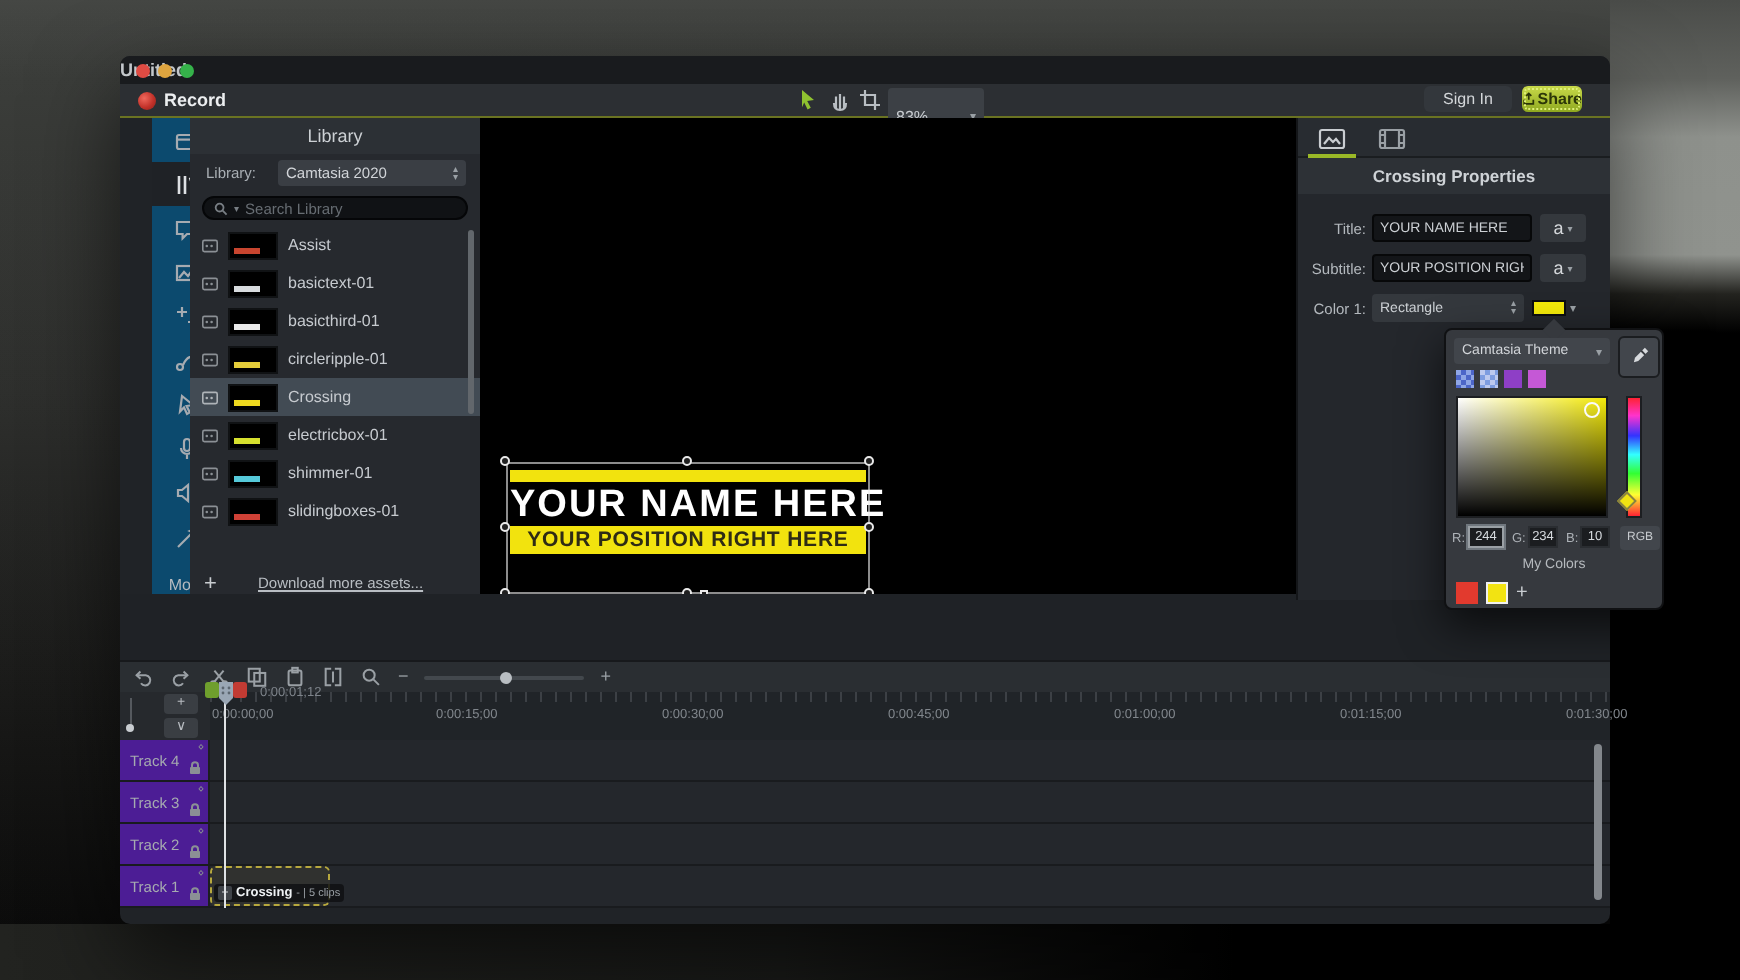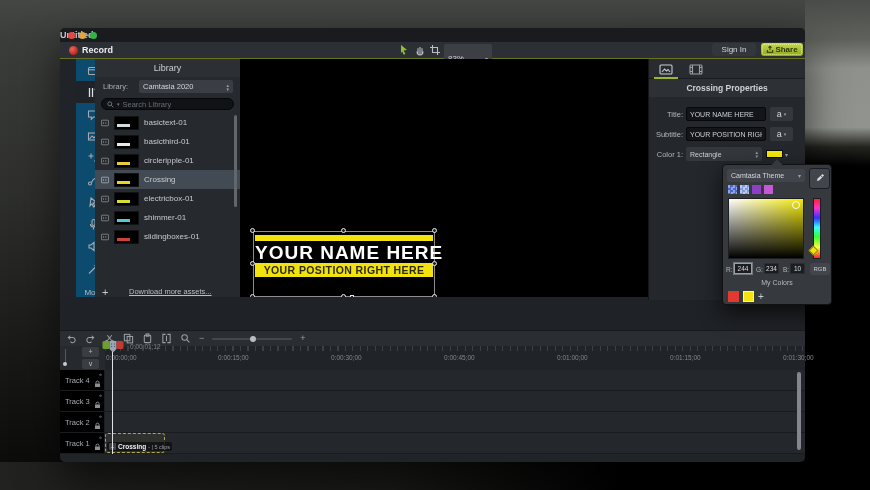--- a/index.html
+++ b/index.html
@@ -29,21 +29,21 @@
   #record { position:absolute; left:9px; top:0; height:16px; display:flex; align-items:center; gap:4px; cursor:default; }
   #rec-icon { width:9px; height:9px; border-radius:50%; background:radial-gradient(circle at 35% 35%,#f0685c,#c3322a 55%,#8c1f1a); }
   #record span.lbl { font-size:9px; font-weight:bold; color:#eceef0; }
   .ctool { position:absolute; top:2px; }
   #zoomsel { position:absolute; left:384px; top:2px; width:48px; height:28px; background:#3c4045; border-radius:2px;
     display:flex; align-items:center; padding:0 4px; }
   #zoomsel .z { font-size:8px; color:#c9cdd1; }
   #zoomsel .car { margin-left:auto; font-size:6px; color:#9aa0a5; }
   #signin { position:absolute; left:652px; top:1px; width:44px; height:13px; background:#33373c; border-radius:3px;
     font-size:8px; color:#d4d7da; display:flex; align-items:center; justify-content:center; }
-  #share { position:absolute; left:701px; top:1px; width:42px; height:13px; border-radius:3px;
+  #share { position:absolute; left:701px; top:1px; width:30px; height:13px; border-radius:3px;
     background:linear-gradient(#c9da4a,#8ea81f); display:flex; align-items:center; justify-content:center; gap:1px;
     font-size:8px; font-weight:bold; color:#2c3608; outline:1px dotted #dff07a; outline-offset:-2px; }
 
   
   #sidebar { position:absolute; left:16px; top:31px; width:35px; height:241px; background:#0c4a6e; }
   .side-item { height:22px; display:flex; align-items:center; justify-content:center; }
   .side-item.sel { background:#1f2226; }
   #side-more { position:absolute; bottom:3px; width:100%; text-align:center; font-size:8px; color:#b7bbc0; }
 
   
@@ -151,21 +151,21 @@
   #mini-slider { position:absolute; left:5px; top:3px; width:1px; height:15px; background:#55595e; }
   #mini-dot { position:absolute; left:3px; top:16px; width:4px; height:4px; border-radius:50%; background:#c9cdd1; }
   .cornbtn { position:absolute; left:22px; width:17px; height:10px; background:#3a3e43; border-radius:2px;
     display:flex; align-items:center; justify-content:center; font-size:7px; color:#b7bbc0; line-height:0; }
   #ruler { position:absolute; left:45px; top:318px; width:700px; height:24px; background:#202428; }
   #ruler::before { content:''; position:absolute; left:0; top:0; right:0; height:5px;
     background:repeating-linear-gradient(90deg,#3c4045 0 1px,transparent 1px 7.5px); }
   .rlab { position:absolute; top:8px; font-size:6.5px; color:#80868c; white-space:nowrap; }
   #tracks { position:absolute; left:0; top:342px; width:745px; height:84px; }
   .trow { height:21px; position:relative; border-bottom:1px solid #191b1e; background:#24272c; }
-  .thead { position:absolute; left:0; top:0; width:45px; height:20px; background:#000000; border-right:1px solid #1c1e21; }
+  .thead { position:absolute; left:0; top:0; width:45px; height:20px; background:#4c1d95; border-right:1px solid #1c1e21; }
   .tname { position:absolute; left:5px; top:6px; font-size:7.5px; color:#a6abb0; }
   .tch { position:absolute; right:3px; top:1px; font-size:6px; color:#878d92; letter-spacing:-1px; }
   .tlock { position:absolute; right:3px; top:10px; }
   #clip { position:absolute; left:45px; top:0; width:60px; height:20px; border:1px dashed #b7a83e; border-radius:3px;
     background:rgba(190,178,90,.08); }
   #clip-label { position:absolute; left:1px; bottom:1px; height:9px; display:flex; align-items:center; gap:2px;
     background:rgba(15,17,19,.85); border-radius:2px; padding:0 2px; white-space:nowrap; }
   #clip-plus { width:7px; height:7px; background:#3f4348; border-radius:1px; color:#c8ccd0; font-size:6px;
     display:flex; align-items:center; justify-content:center; line-height:0; }
   #clip-name { font-size:6.5px; font-weight:bold; color:#eef1f3; }
@@ -308,20 +308,31 @@
       <input placeholder="Search Library" style="">
     </div>
     <div id="lib-list">
       <div class="lib-row">
         <svg width="8" height="8" viewBox="0 0 10 10">
             <rect x="0.5" y="1.5" width="9" height="7" rx="1" fill="none" stroke="#8b9095"></rect>
             <circle cx="3" cy="5" r=".8" fill="#8b9095"></circle>
             <circle cx="6" cy="5" r=".8" fill="#8b9095"></circle>
           </svg>
         <span class="thumb">
+            <span class="thumb-bar" style="background: rgb(200, 69, 47);"></span>
+          </span>
+        <span class="lib-name">Assist</span>
+      </div>
+      <div class="lib-row">
+        <svg width="8" height="8" viewBox="0 0 10 10">
+            <rect x="0.5" y="1.5" width="9" height="7" rx="1" fill="none" stroke="#8b9095"></rect>
+            <circle cx="3" cy="5" r=".8" fill="#8b9095"></circle>
+            <circle cx="6" cy="5" r=".8" fill="#8b9095"></circle>
+          </svg>
+        <span class="thumb">
             <span class="thumb-bar" style="background: rgb(216, 219, 222);"></span>
           </span>
         <span class="lib-name">basictext-01</span>
       </div>
       <div class="lib-row">
         <svg width="8" height="8" viewBox="0 0 10 10">
             <rect x="0.5" y="1.5" width="9" height="7" rx="1" fill="none" stroke="#8b9095"></rect>
             <circle cx="3" cy="5" r=".8" fill="#8b9095"></circle>
             <circle cx="6" cy="5" r=".8" fill="#8b9095"></circle>
           </svg>

